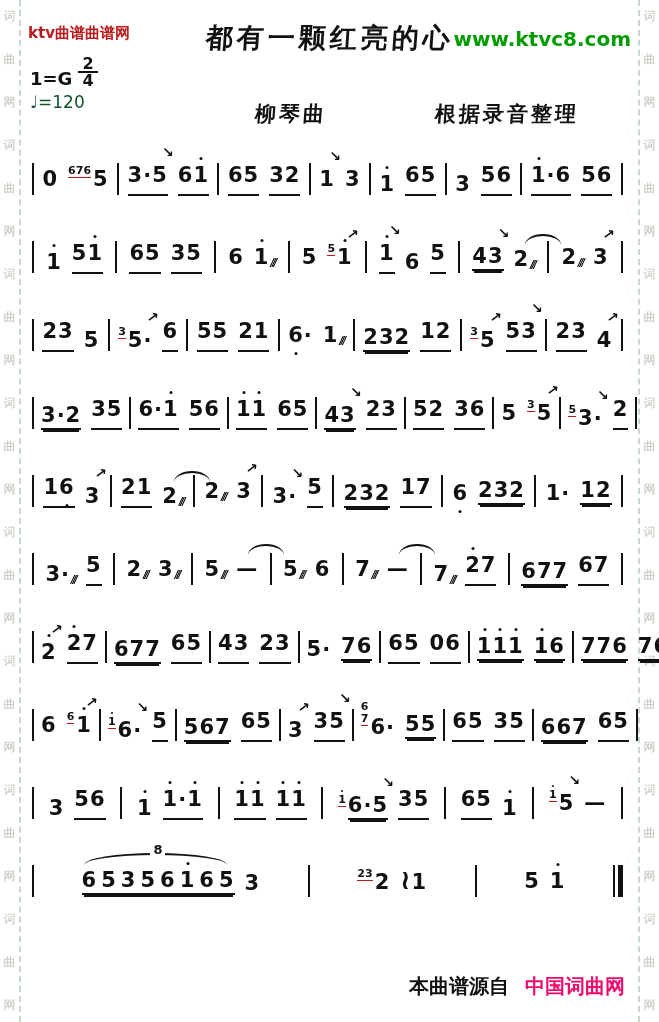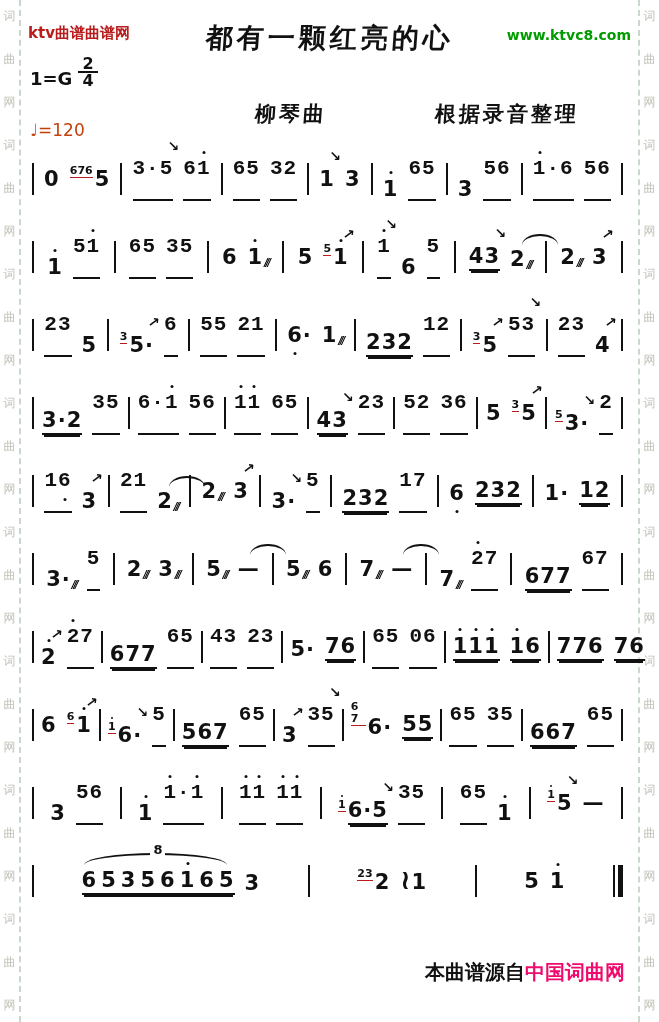--- a/index.html
+++ b/index.html
@@ -10,45 +10,45 @@
   .wm-col{position:absolute;top:8px;bottom:8px;width:15px;display:flex;flex-direction:column;
           justify-content:space-between;align-items:center;color:#c2c2ba;font-size:12px;
           font-family:"DejaVu Sans",sans-serif;}
   .wm-left{left:2px;}
   .wm-right{right:2px;}
   .wm-dash{position:absolute;top:0;bottom:0;width:0;border-left:2px dashed #c9d9c9;}
   .wm-dash.l{left:19px;} .wm-dash.r{right:19px;}
 
   
   .logo{position:absolute;left:28px;top:24px;font-size:15px;font-weight:bold;}
-  .url{position:absolute;right:28px;top:27px;font-size:14px;font-weight:bold;}
+  .url{position:absolute;right:28px;top:27px;font-size:20px;font-weight:bold;}
   .title{position:absolute;left:150px;top:20px;width:360px;text-align:center;
          font-family:"DejaVu Serif",serif;font-weight:bold;font-size:27px;color:#111;
          letter-spacing:4px;transform:skewX(-4deg);}
   .keyline{position:absolute;left:30px;top:56px;font-size:18px;color:#111;display:flex;align-items:flex-start;}
   .keysig{font-weight:bold;margin-top:12px;text-align:right;}
   .meter{display:inline-block;text-align:center;font-weight:bold;font-size:16px;line-height:15px;margin-left:6px;}
   .meter .num{display:block;border-bottom:2px solid #111;padding:0 4px;}
   .meter .den{display:block;}
-  .tempo{position:absolute;left:30px;top:92px;font-size:17px;color:#c2410c;margin-top:28px;}
+  .tempo{position:absolute;left:30px;top:92px;font-size:17px;color:#14532d;}
   .credit{position:absolute;top:100px;font-family:"DejaVu Serif",serif;font-weight:bold;
           font-size:21px;color:#111;transform:skewX(-4deg);letter-spacing:3px;}
   .credit.c1{left:255px;} .credit.c2{left:435px;}
 
   
   .score{position:absolute;left:32px;right:36px;top:140px;}
   .score-line{height:78px;display:flex;align-items:center;justify-content:space-between;}
   .bar{width:2px;height:32px;background:#111;flex:0 0 auto;}
   .bar.thick{width:5px;}
   .endgrp{display:flex;gap:3px;align-items:center;}
   .measure{display:flex;align-items:flex-end;flex:0 1 auto;padding:0 2px;}
   .group{position:relative;display:inline-flex;align-items:flex-end;margin:0 5px;}
   .gnotes{display:inline-block;font-weight:bold;font-size:21px;line-height:24px;color:#111;
           letter-spacing:1px;white-space:nowrap;}
-  .gnotes.u1{border-bottom:2px solid #111;padding-bottom:18px;font-family:Liberation Mono, monospace;}
+  .gnotes.u1{border-bottom:2px solid #111;padding-bottom:7px;}
   .gnotes.u2{border-bottom:2px solid #111;padding-bottom:1px;box-shadow:0 4px 0 -2px #111;}
   .note{position:relative;display:inline-block;}
   .note.hi::before{content:"";position:absolute;top:-6px;left:50%;transform:translateX(-50%);
                    width:3px;height:3px;background:#111;border-radius:50%;}
   .note.lo::after{content:"";position:absolute;bottom:-8px;left:50%;transform:translateX(-50%);
                   width:3px;height:3px;background:#111;border-radius:50%;}
   .note.arp{font-size:27px;line-height:22px;}
   .gap{display:inline-block;width:4px;}
   .grace{display:inline-block;font-size:11px;font-weight:bold;color:#111;border-bottom:1px solid #b91c1c;
          position:relative;top:-13px;margin-right:2px;line-height:12px;}
@@ -58,21 +58,21 @@
   .arrow{position:absolute;top:-19px;right:-6px;font-size:14px;font-weight:bold;color:#111;}
   .arrow.up{transform:rotate(8deg);}
   .tie{position:absolute;top:-13px;left:55%;width:36px;height:9px;border-top:2px solid #111;
        border-radius:50%/100% 100% 0 0;}
   .tuparc{position:absolute;top:-15px;left:2px;right:8px;height:10px;border-top:2px solid #111;
           border-radius:50%/100% 100% 0 0;}
   .tupnum{position:absolute;top:-26px;left:45%;font-size:13px;font-weight:bold;background:#fff;
           padding:0 3px;color:#111;}
 
   
-  .footer{position:absolute;right:34px;bottom:36px;display:flex;align-items:baseline;}
+  .footer{position:absolute;right:34px;bottom:22px;display:flex;gap:16px;align-items:baseline;}
   .footer .src{font-size:20px;font-weight:bold;color:#111;}
   .footer .site{font-size:20px;font-weight:bold;}
 </style>
 </head>
 <body>
 
 <div class="page">
 
   <div class="wm-col wm-left" id="wm-left" style="color: rgb(194, 194, 186);">
       <span class="wm-char">词</span>

